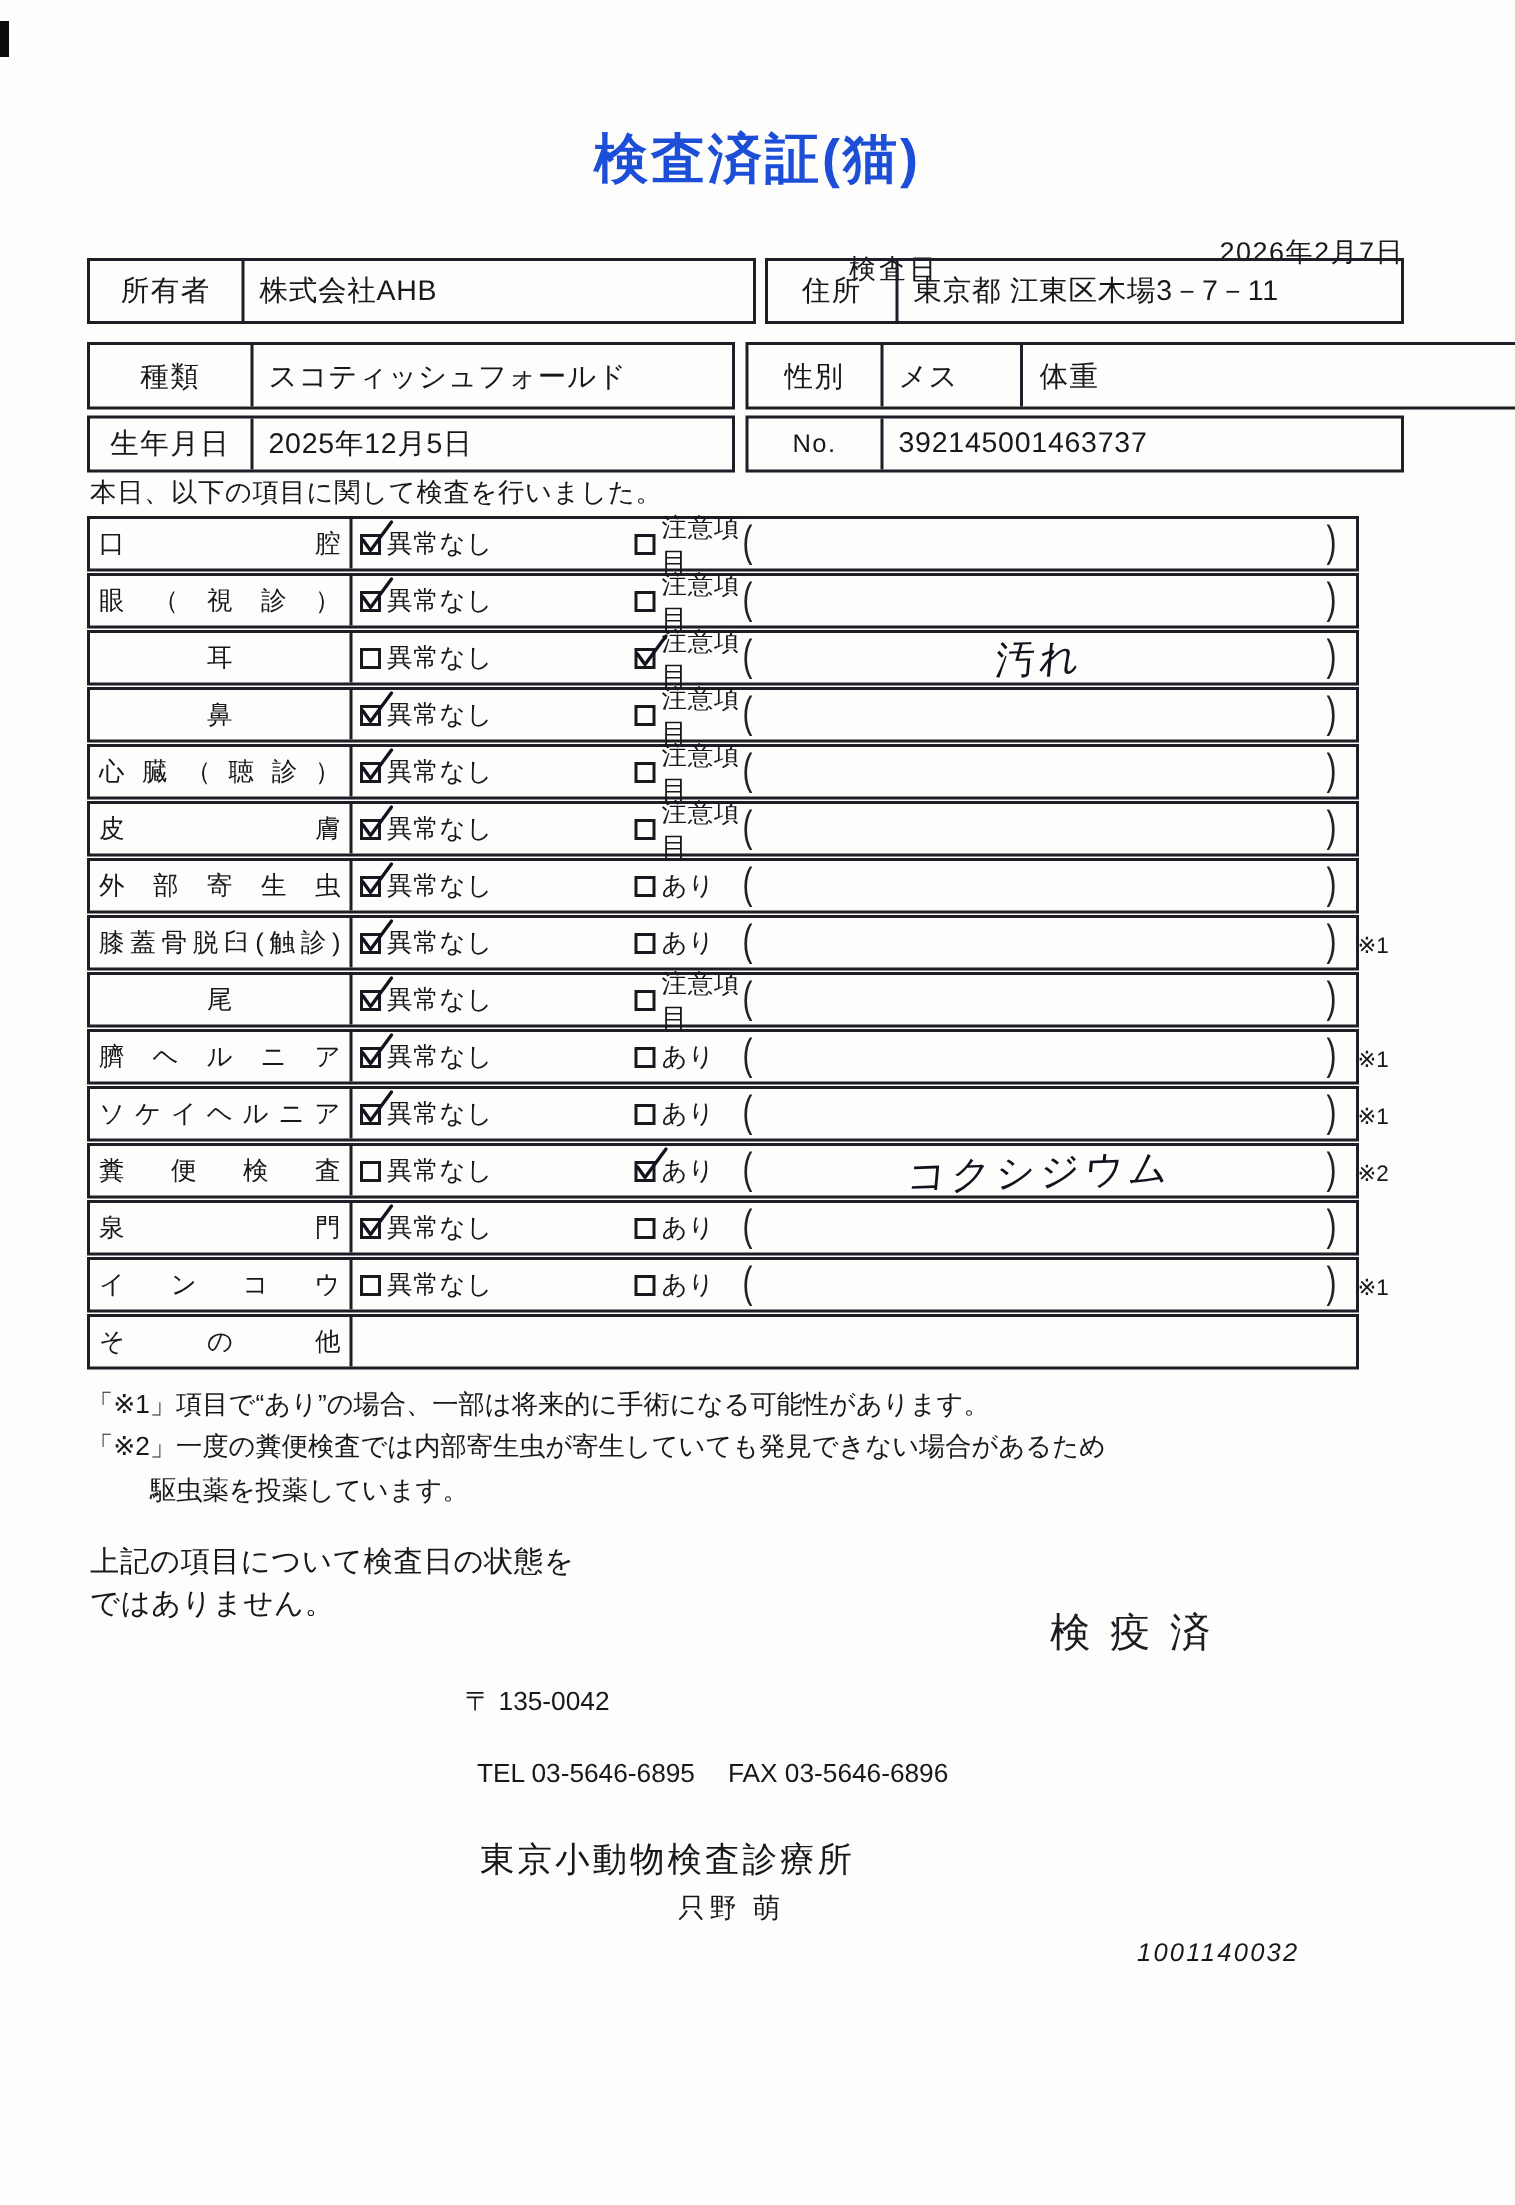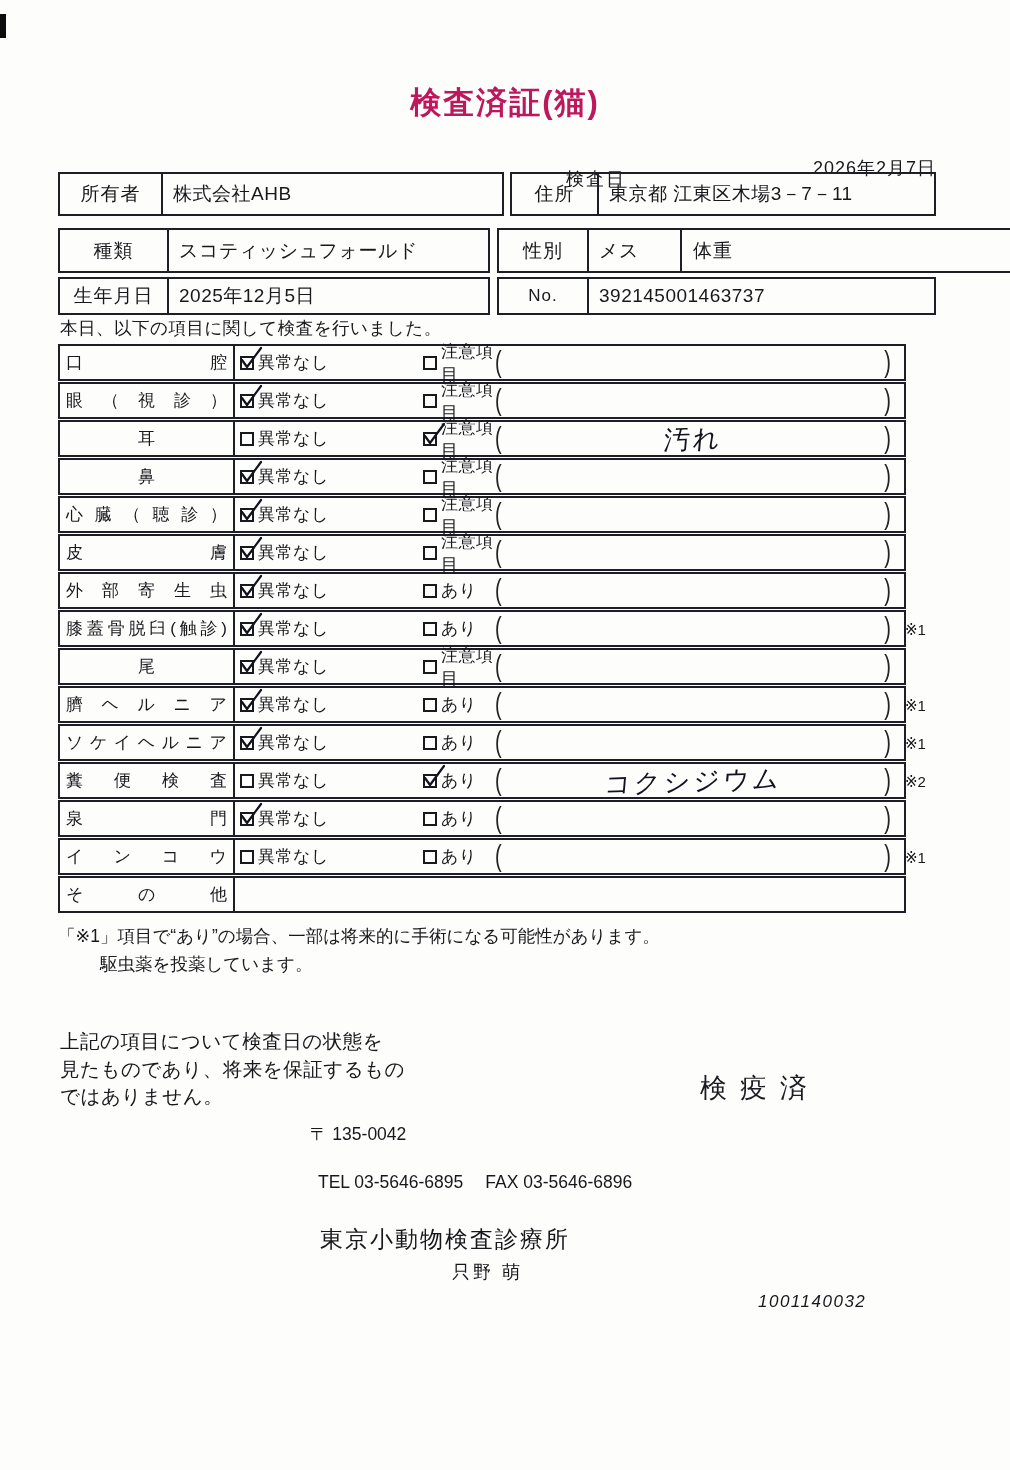--- a/index.html
+++ b/index.html
@@ -13,21 +13,21 @@
   body{
     width:1010px;height:1470px;position:relative;overflow:hidden;
     background:var(--paper);
     font-family:"Liberation Sans","DejaVu Sans",sans-serif;
     color:var(--text);
     -webkit-font-smoothing:antialiased;
   }
   .scan-mark{position:absolute;left:0;top:14px;width:6px;height:24px;background:#0c0c0c;}
   .title{
     position:absolute;top:82px;left:0;width:1010px;text-align:center;
-    font-size:31px;font-weight:600;letter-spacing:2px;color:#be185d;
+    font-size:36px;font-weight:600;letter-spacing:2px;color:#1d4ed8;
   }
   .date-row{position:absolute;top:144px;left:58px;width:878px;display:flex;align-items:center;font-size:18px;}
   .date-row .dlabel{margin-left:508px;letter-spacing:2px;margin-top:23px;}
   .date-row .dvalue{margin-left:auto;letter-spacing:1px;}
 
   .box{
     position:absolute;border:2px solid var(--ink);display:grid;align-items:stretch;
     background:transparent;
   }
   .cell{display:flex;align-items:center;font-size:19px;text-align:center;}
@@ -541,26 +541,26 @@
         <span>の</span>
         <span>他</span>
       </div>
     <div class="copts"></div>
     <div class="rowmark"></div>
   </div>
 </div>
 
 <div class="footnotes">
   <div>「※1」項目で“あり”の場合、一部は将来的に手術になる可能性があります。</div>
+  <div>「※2」一度の糞便検査では内部寄生虫が寄生していても発見できない場合があるため</div>
   <div class="fn-indent">駆虫薬を投薬しています。</div>
 </div>
 
 <div class="disclaimer">
   <div>上記の項目について検査日の状態を</div>
-  <div>見たものであり、将来を保証するもの</div>
   <div>ではありません。</div>
 </div>
 
 <div class="stamp">検疫済</div>
 
 <div class="postal-row">
   <span>〒 135-0042</span>
 </div>
 
 <div class="tel-row">

